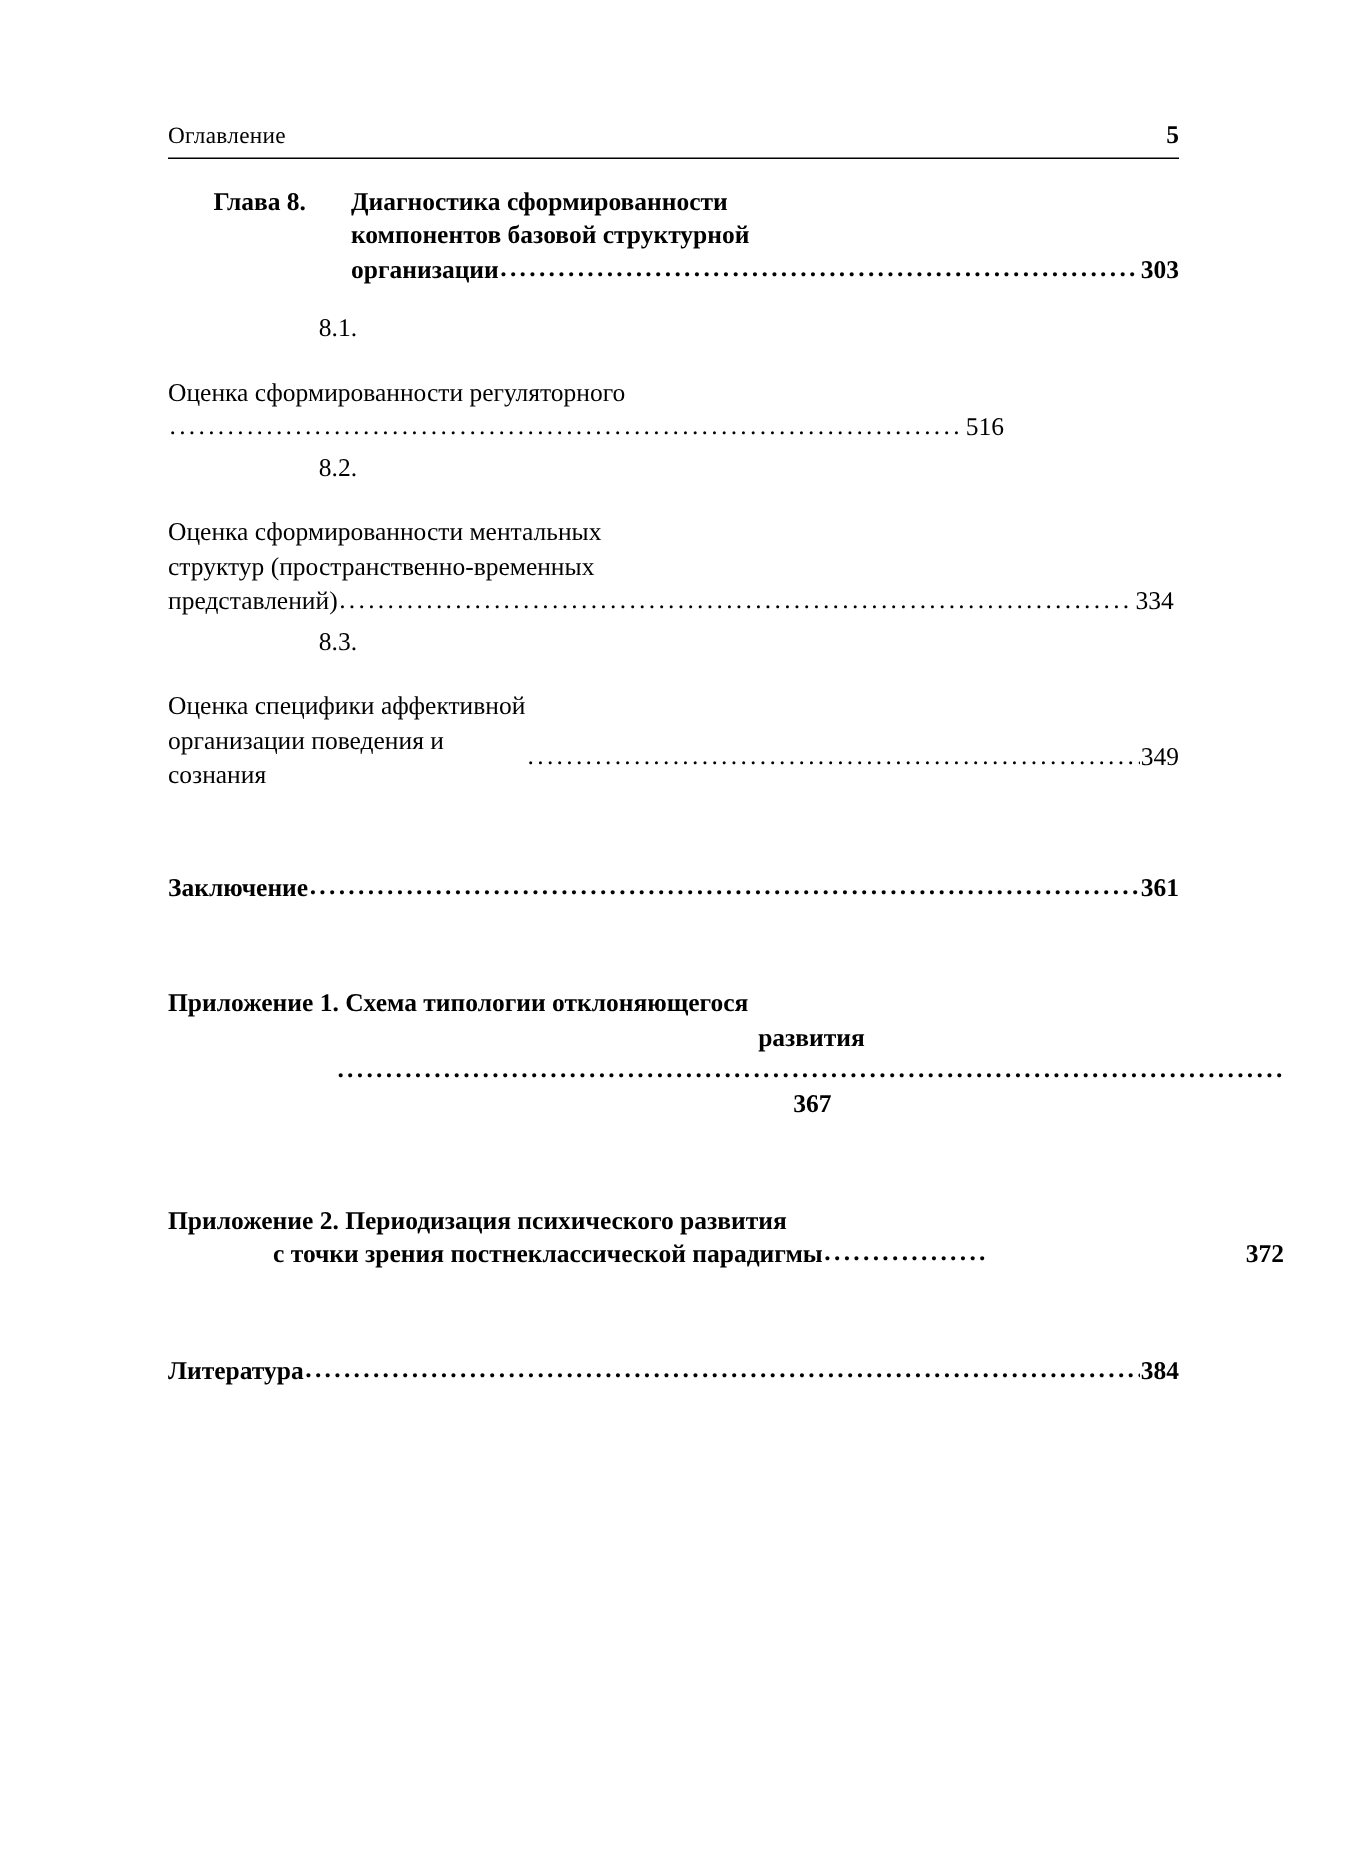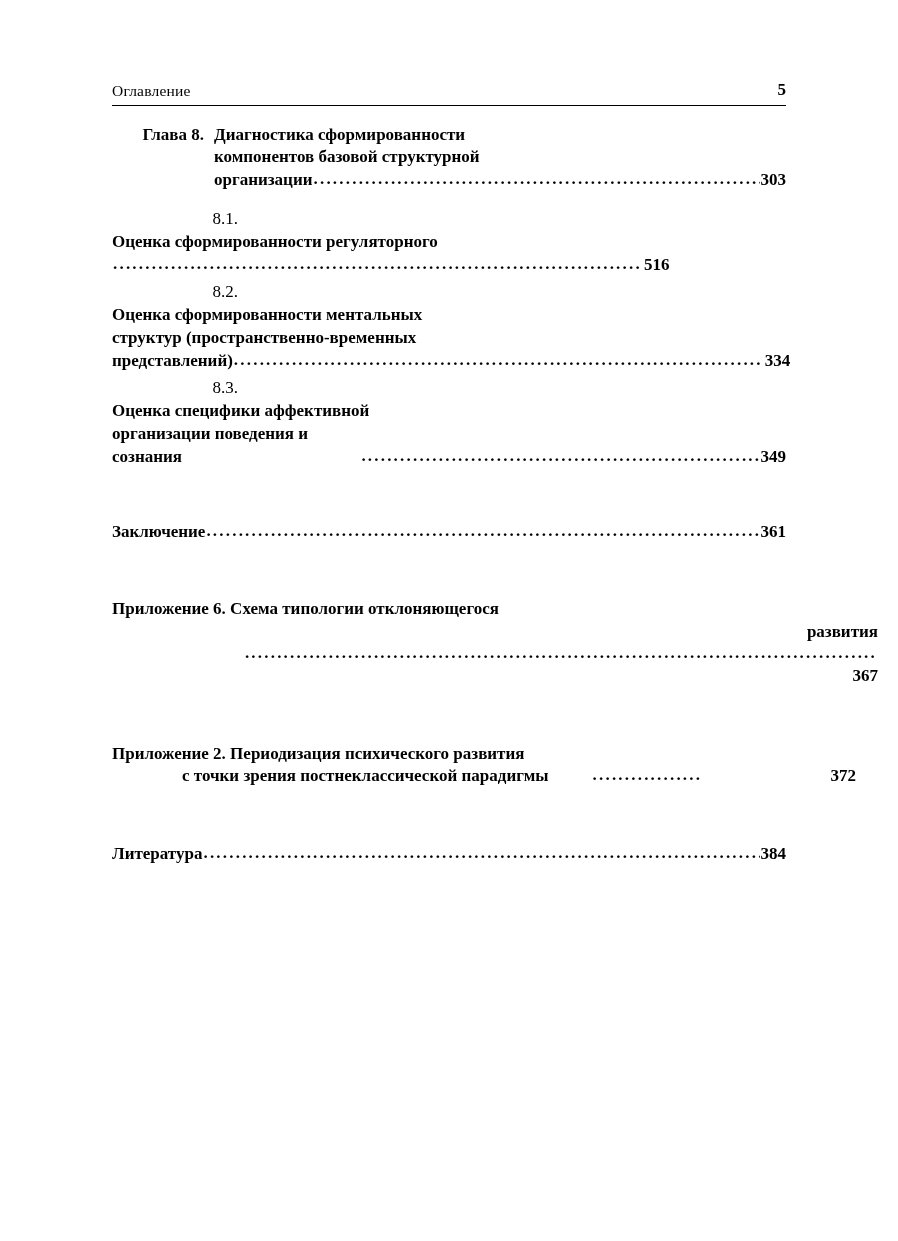--- a/index.html
+++ b/index.html
@@ -53,30 +53,30 @@
   }
 
   
   .toc-block {
     margin-bottom: 0;
   }
   .entry {
     display: flex;
     align-items: flex-start;
     margin-bottom: 7px;
+    gap: 20px;
   }
   .entry .num {
     flex: 0 0 auto;
     text-align: right;
     white-space: nowrap;
   }
   .entry .body {
     flex: 1 1 auto;
     min-width: 0;
-    font-weight: bold;
   }
 
   
   .chapter .num {
     font-weight: bold;
     font-size: 17px;
     width: 92px;
     padding-right: 10px;
     line-height: 1.32;
   }
@@ -109,26 +109,26 @@
     line-height: 1.32;
     margin-bottom: 7px;
     margin-top: 34px;
   }
   .standalone .body {
     width: 100%;
   }
 
   
   .hang-1 .line2 { padding-left: 92px; flex-direction: column; }
-  .hang-2 .line2 { padding-left: 70px; gap: 43px; }
+  .hang-2 .line2 { padding-left: 70px; }
 
   
   .leaderline {
     display: flex;
-    align-items: flex-end;
+    align-items: center;
     width: 100%;
   }
   .leaderline .txt {
     flex: 0 1 auto;
     white-space: pre-wrap;
   }
   .leaderline .dots {
     flex: 1 1 auto;
     overflow: hidden;
     white-space: nowrap;
@@ -222,21 +222,21 @@
             <span class="dots">..................................................................................................</span>
             <span class="pg">361</span>
           </div>
         </div>
       </div>
 
       <div class="gap-lg"></div>
 
       <div class="standalone hang-1">
         <div class="body">
-          <div class="plain-line">Приложение 6. Схема типологии отклоняющегося</div>
+          <div class="plain-line">Приложение 1. Схема типологии отклоняющегося</div>
           <div class="leaderline line2">
             <span class="txt">развития</span>
             <span class="dots">..................................................................................................</span>
             <span class="pg">367</span>
           </div>
         </div>
       </div>
 
       <div class="gap-lg"></div>
 

